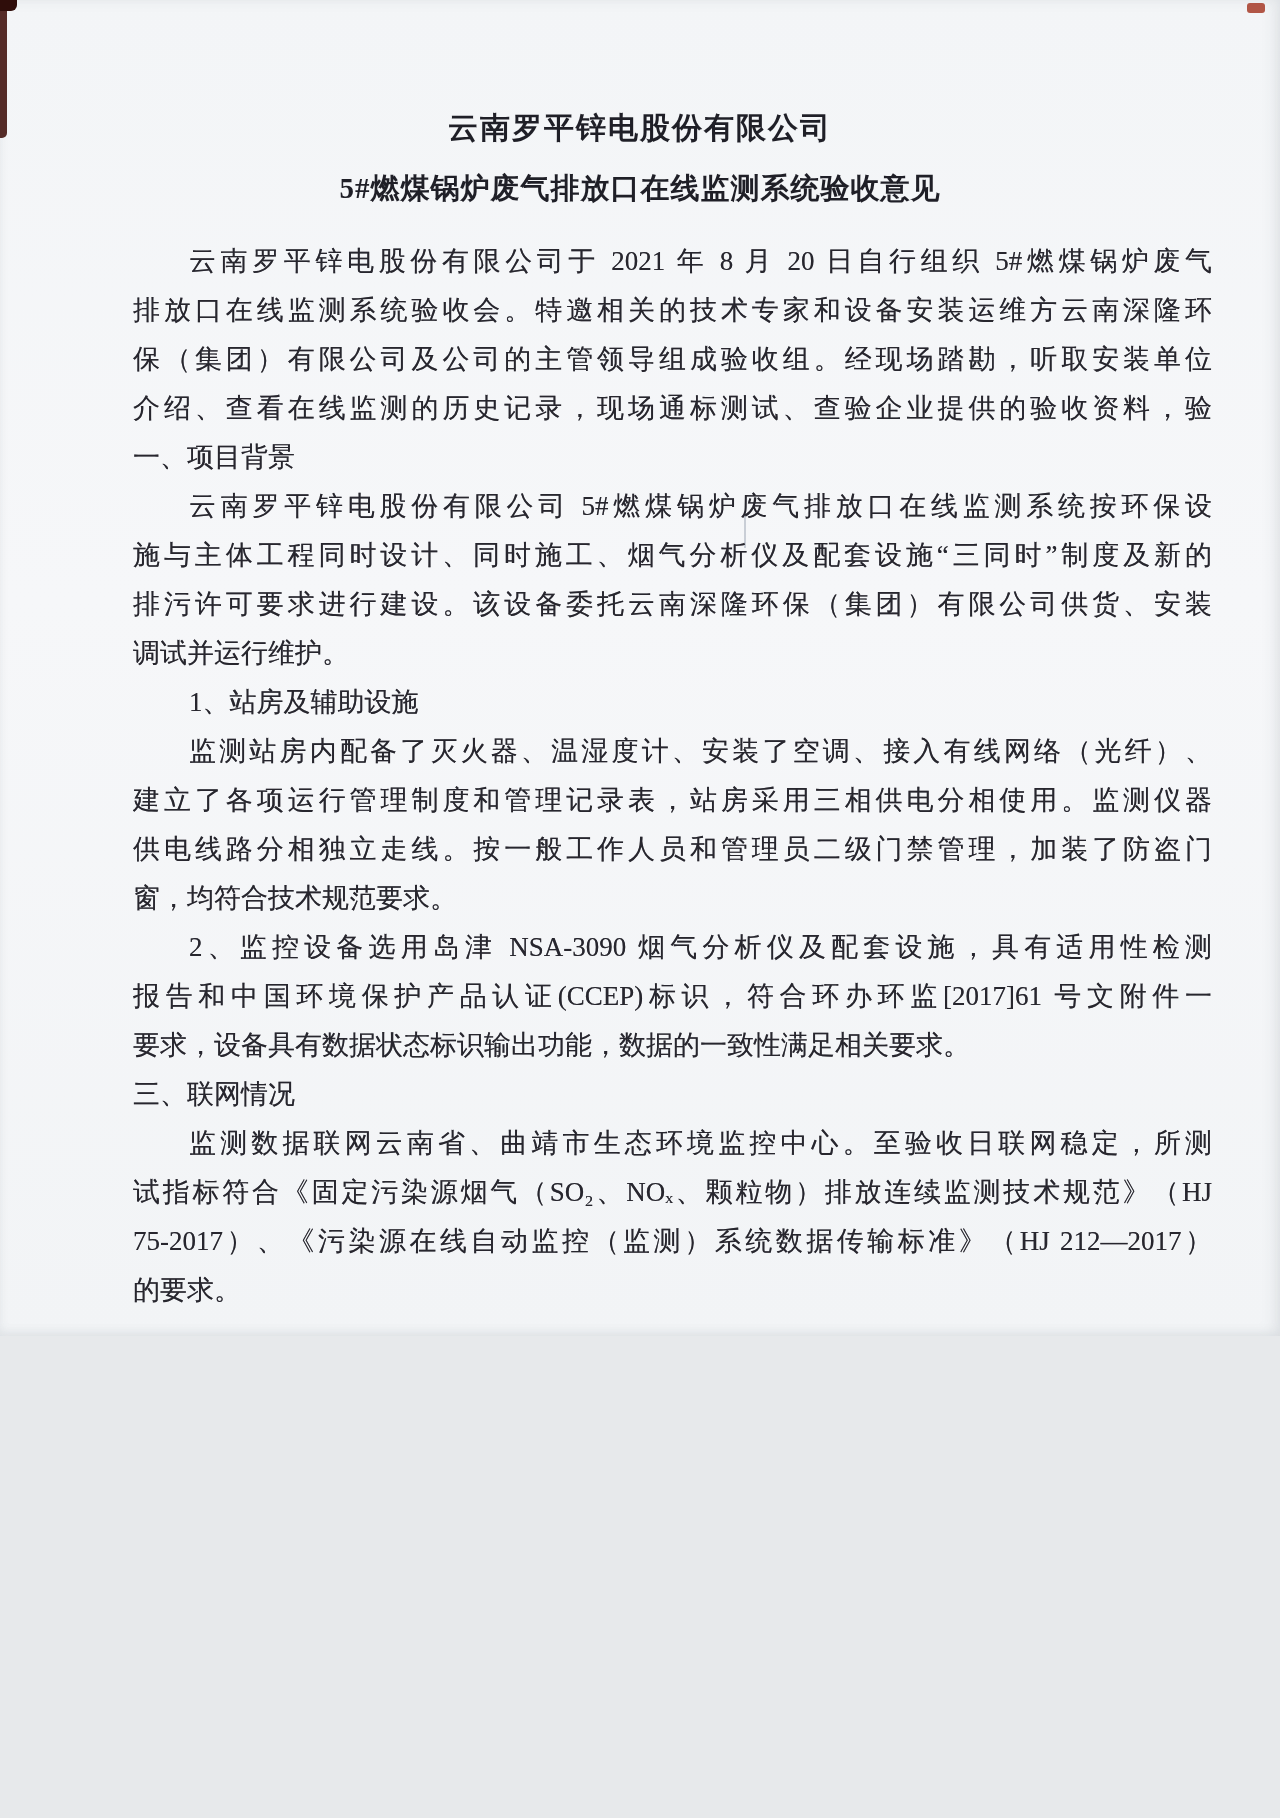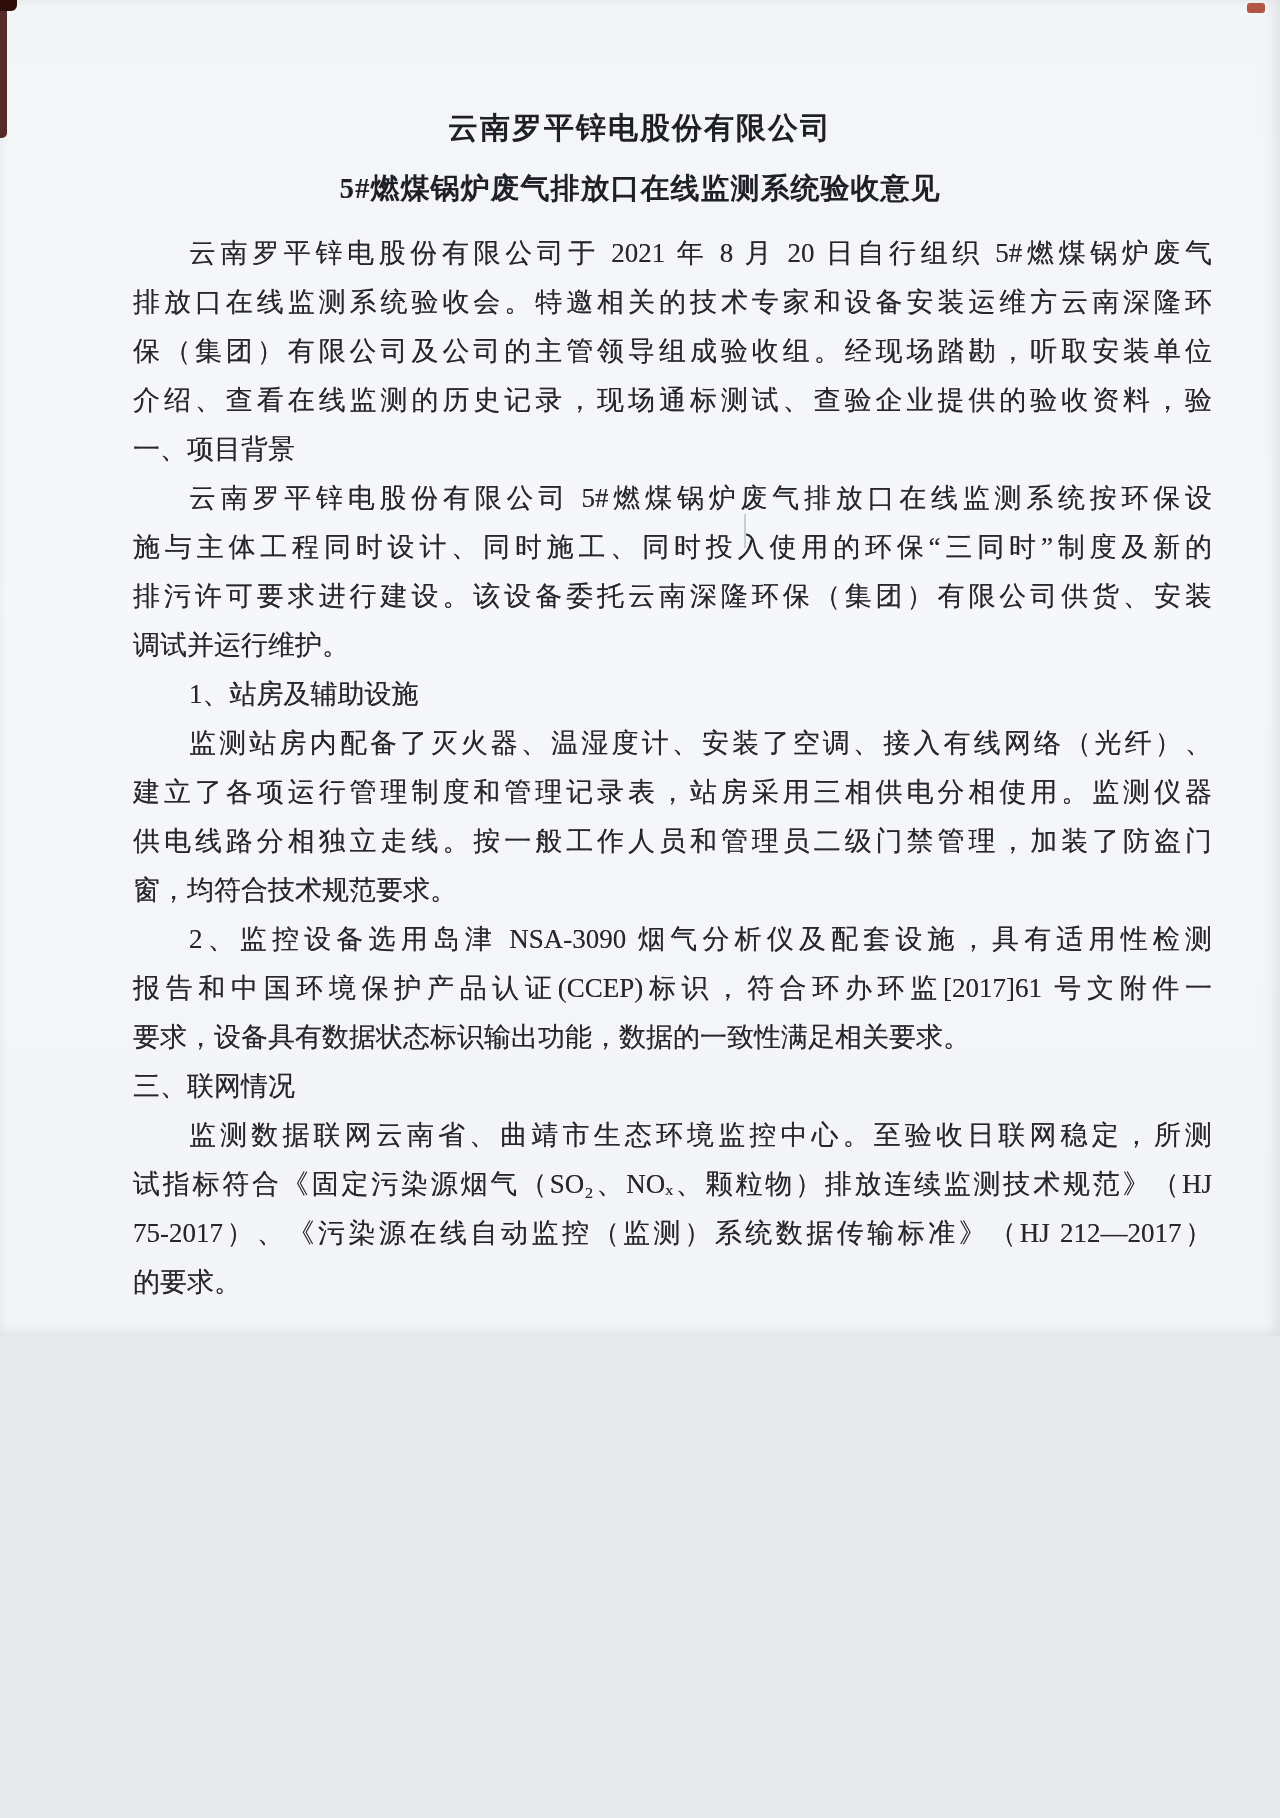--- a/index.html
+++ b/index.html
@@ -20,21 +20,21 @@
   }
   .header { padding-top: 108px; text-align: center; }
   .doc-title {
     margin: 0 0 20px 0;
     font-size: 30px;
     font-weight: bold;
     letter-spacing: 2px;
     color: #1f1f27;
   }
   .doc-subtitle {
-    margin: 0 0 20px 0;
+    margin: 0 0 28px 0;
     font-size: 29px;
     font-weight: bold;
     letter-spacing: 1px;
     color: #1f1f27;
   }
   .body-text {
     position: relative;
     margin: 0 68px 0 133px;
   }
   .line {
@@ -93,21 +93,21 @@
     <h2 class="doc-subtitle">5#燃煤锅炉废气排放口在线监测系统验收意见</h2>
   </div>
 
   <div class="body-text">
       <div class="line indent fill">云南罗平锌电股份有限公司于 2021 年 8 月 20 日自行组织 5#燃煤锅炉废气</div>
       <div class="line fill">排放口在线监测系统验收会。特邀相关的技术专家和设备安装运维方云南深隆环</div>
       <div class="line fill">保（集团）有限公司及公司的主管领导组成验收组。经现场踏勘，听取安装单位</div>
       <div class="line fill">介绍、查看在线监测的历史记录，现场通标测试、查验企业提供的验收资料，验</div>
       <div class="line">一、项目背景</div>
       <div class="line indent fill">云南罗平锌电股份有限公司 5#燃煤锅炉废气排放口在线监测系统按环保设</div>
-      <div class="line fill">施与主体工程同时设计、同时施工、同时投入使用的环保“三同时”制度及新的</div>
+      <div class="line fill">施与主体工程同时设计、同时施工、烟气分析仪及配套设施“三同时”制度及新的</div>
       <div class="line fill">排污许可要求进行建设。该设备委托云南深隆环保（集团）有限公司供货、安装</div>
       <div class="line">调试并运行维护。</div>
       <div class="line indent">1、站房及辅助设施</div>
       <div class="line indent fill">监测站房内配备了灭火器、温湿度计、安装了空调、接入有线网络（光纤）、</div>
       <div class="line fill">建立了各项运行管理制度和管理记录表，站房采用三相供电分相使用。监测仪器</div>
       <div class="line fill">供电线路分相独立走线。按一般工作人员和管理员二级门禁管理，加装了防盗门</div>
       <div class="line">窗，均符合技术规范要求。</div>
       <div class="line indent fill">2、监控设备选用岛津 NSA-3090 烟气分析仪及配套设施，具有适用性检测</div>
       <div class="line fill">报告和中国环境保护产品认证(CCEP)标识，符合环办环监[2017]61 号文附件一</div>
       <div class="line">要求，设备具有数据状态标识输出功能，数据的一致性满足相关要求。</div>

